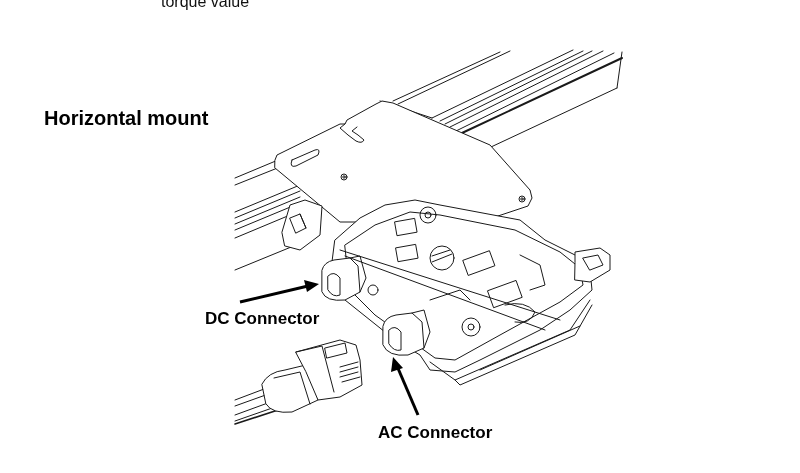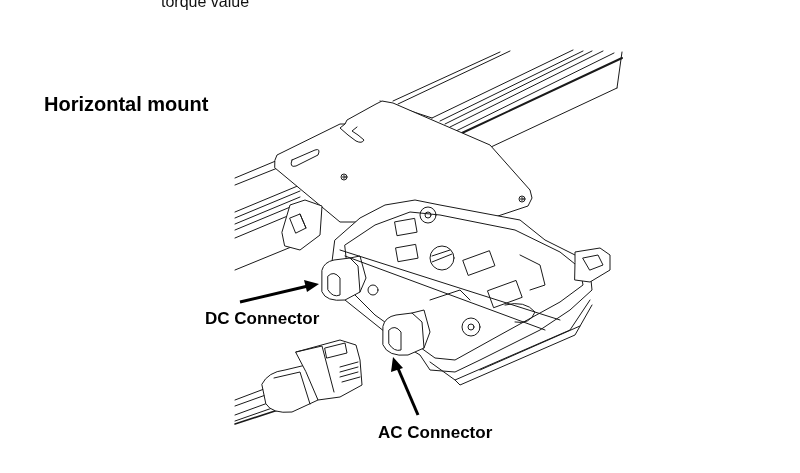--- a/index.html
+++ b/index.html
@@ -1,18 +1,18 @@
 <!DOCTYPE html>
 <html><head>
   <meta charset="utf-8">
   <style>
     html, body { margin: 0; padding: 0; background: #ffffff; }
     body { width: 800px; height: 473px; position: relative; overflow: hidden; font-family: "Liberation Sans", sans-serif; }
     .top-text { position: absolute; left: 161px; top: -7px; font-size: 16px; color: #111; white-space: nowrap; }
-    .heading { position: absolute; left: 44px; top: 93px; font-size: 20px; font-weight: bold; color: #000; white-space: nowrap; }
+    .heading { position: absolute; left: 44px; top: 107px; font-size: 20px; font-weight: bold; color: #000; white-space: nowrap; }
     .label { position: absolute; font-size: 17px; font-weight: bold; color: #000; white-space: nowrap; }
     .dc-label { left: 205px; top: 309px; text-align: right; }
     .ac-label { left: 378px; top: 423px; text-align: right; }
     svg.figure { position: absolute; left: 0; top: 0; }
     svg.figure * { vector-effect: non-scaling-stroke; }
   </style>
 </head>
 <body>
 
 <div class="top-text">torque value</div>

